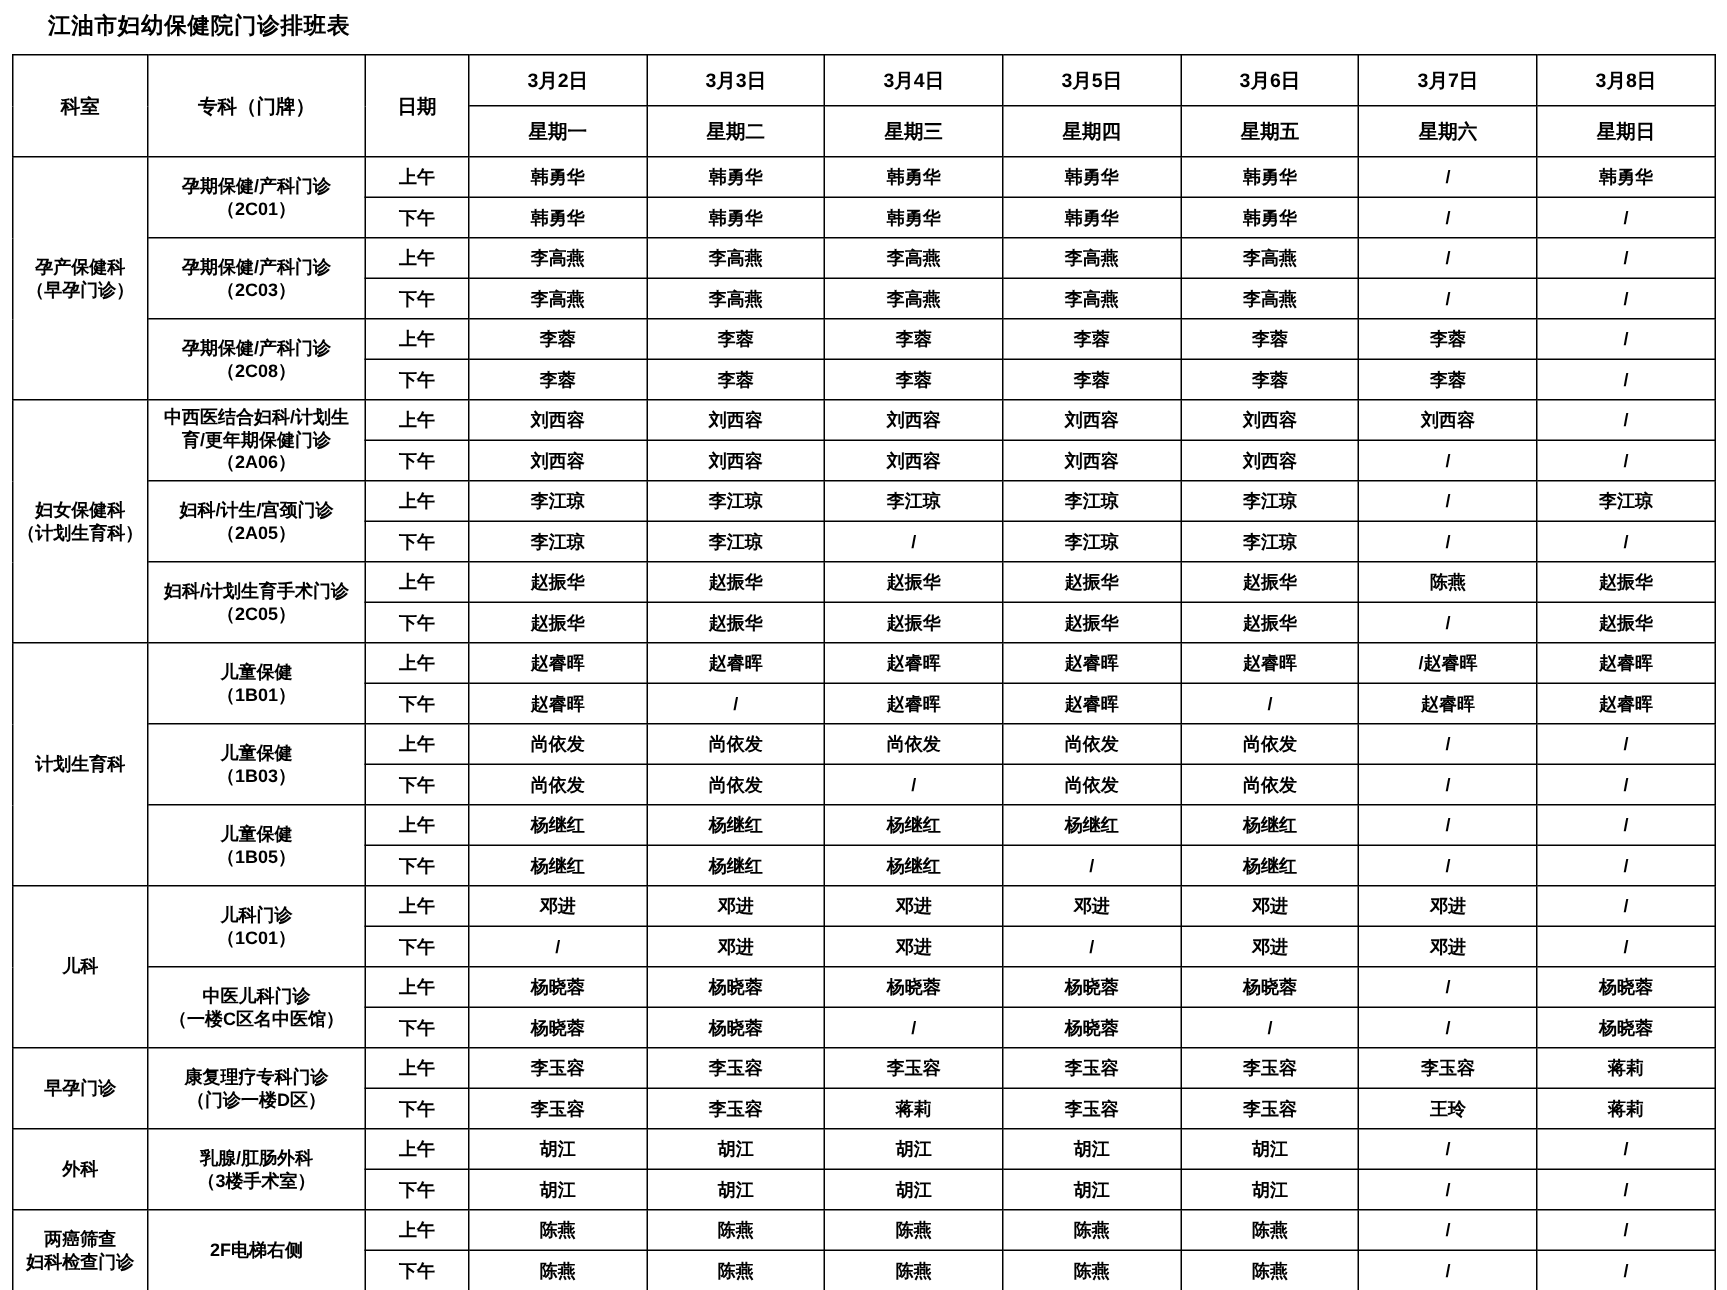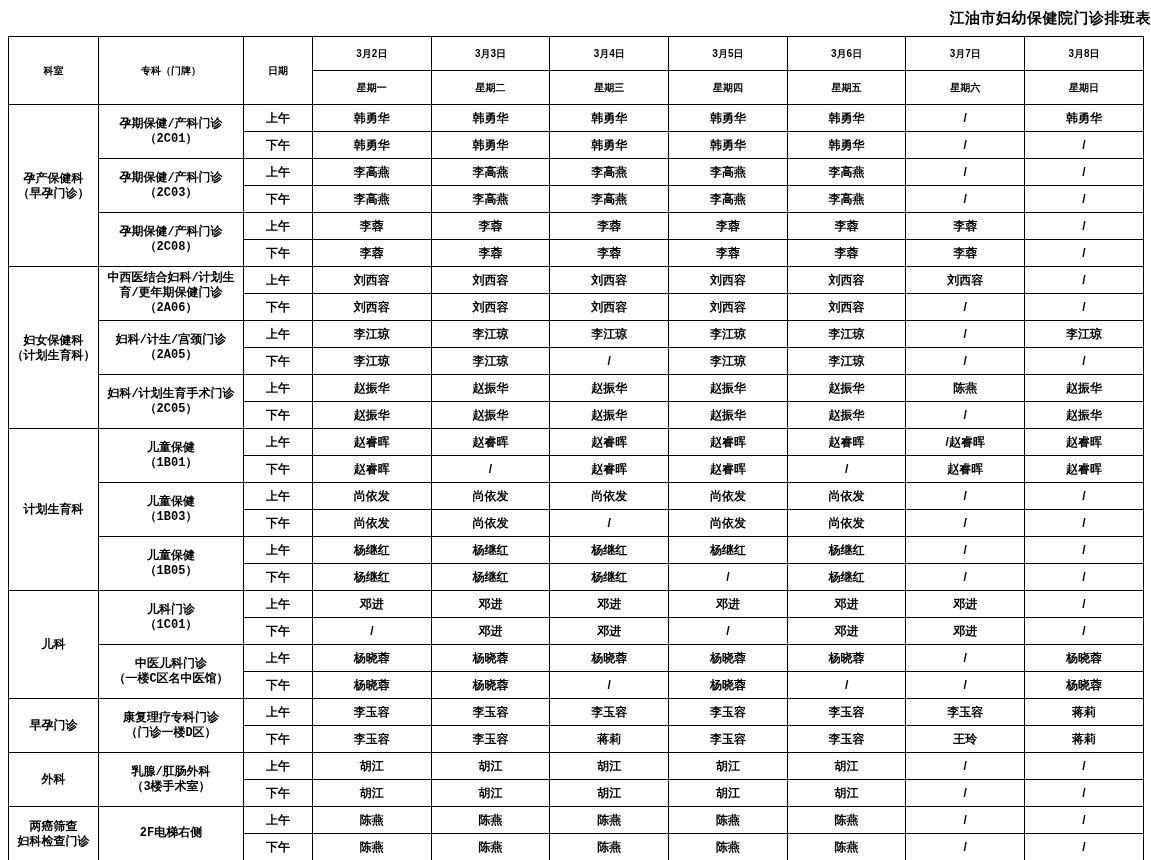--- a/index.html
+++ b/index.html
@@ -14,21 +14,21 @@
     color: #000000;
     overflow: hidden;
   }
   .page {
     position: relative;
     width: 1151px;
     height: 860px;
     box-sizing: border-box;
   }
   .title {
-    text-align: right;
+    text-align: left;
     font-size: 15px;
     font-weight: bold;
     letter-spacing: 0.5px;
     padding-top: 9px;
     padding-bottom: 9px;
     line-height: 18px;
     margin-left: 32px;
   }
   .table-wrap {
     padding: 0 8px;
@@ -51,35 +51,34 @@
   }
   
   col.c-dept   { width: 90px; }
   col.c-spec   { width: 145px; }
   col.c-period { width: 69px; }
   col.c-day    { width: 118.7px; }
 
   
   tr.hdr-date td, tr.hdr-week td {
     height: 31px;
-    font-size: 10px;
+    font-size: 13px;
     text-align: center;
   }
   td.hdr-stub {
     font-size: 13px;
   }
   
   td.dept {
     font-size: 13px;
     line-height: 17px;
   }
   td.spec {
     font-size: 12px;
     line-height: 15px;
-    font-family: Liberation Mono, monospace;
   }
   td.period {
     font-size: 12.5px;
   }
   td.name {
     font-size: 12.5px;
     font-weight: bold;
   }
   td.slash {
     font-size: 12.5px;

